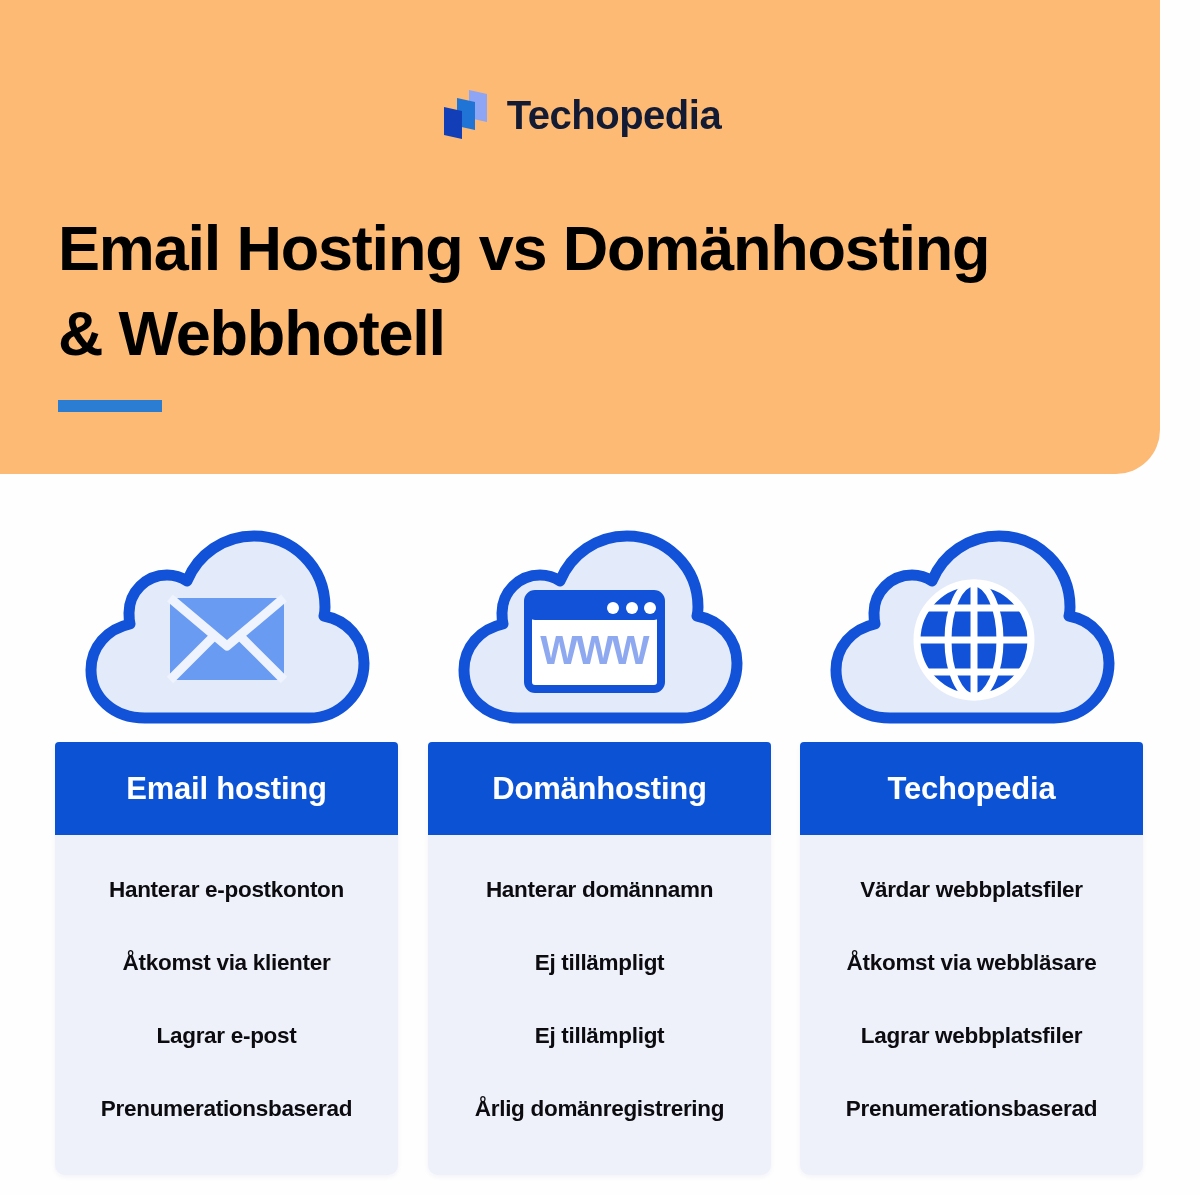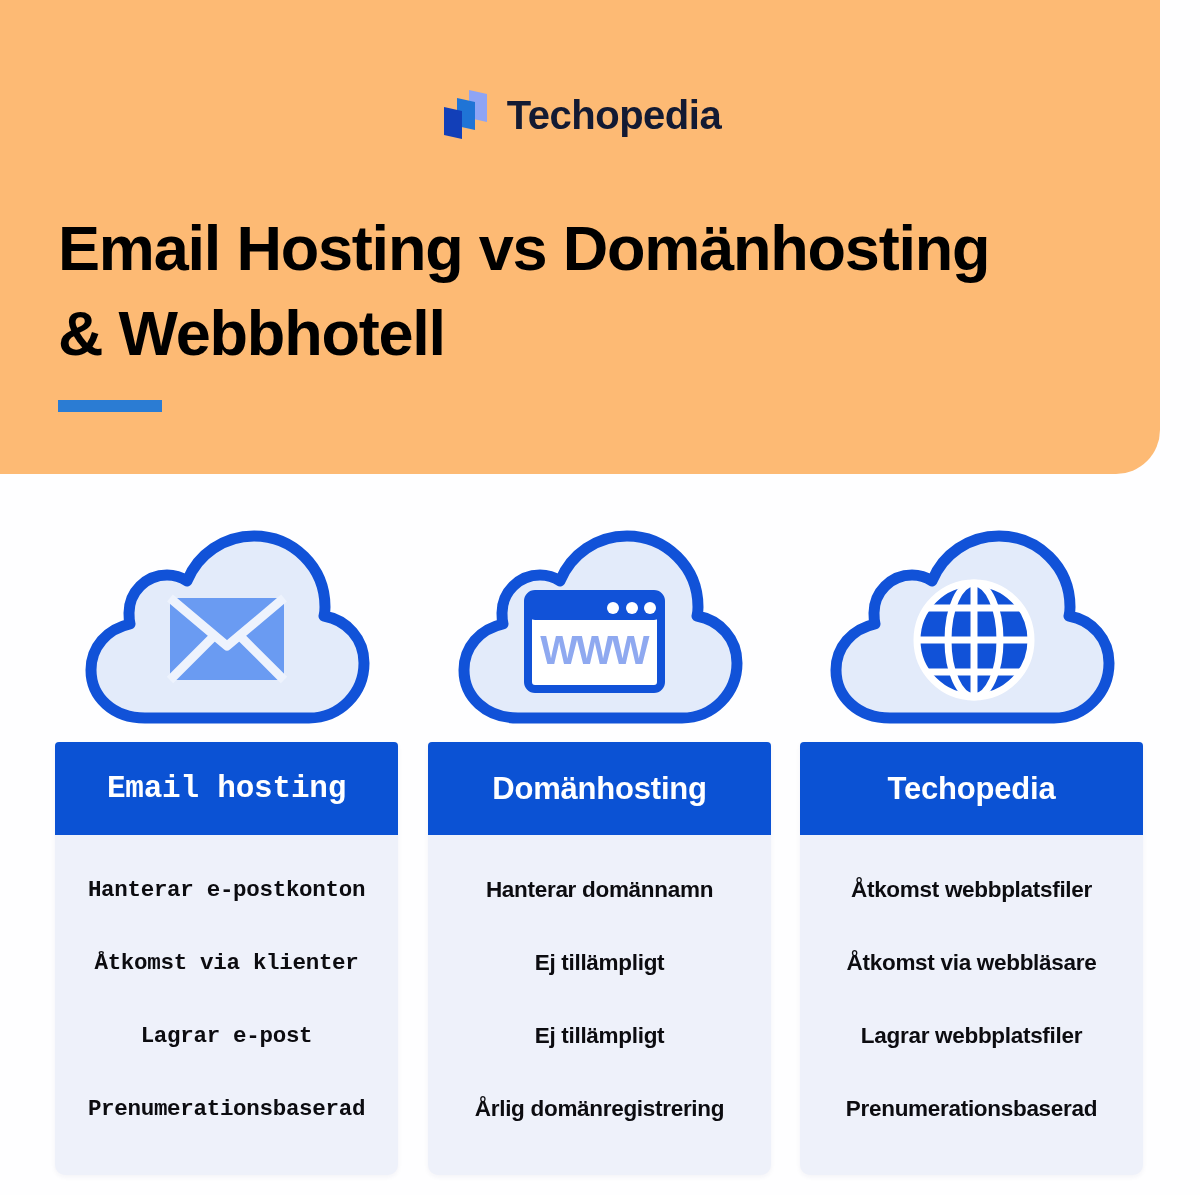--- a/index.html
+++ b/index.html
@@ -48,21 +48,21 @@
 
   
   .cards{ position:absolute; left:0; top:742px; width:1200px; height:400px; }
   .card{
     position:absolute; top:0; width:343px;
     background:#eef1fa;
     border-radius:4px 4px 10px 10px;
     overflow:hidden;
     box-shadow:0 2px 5px rgba(30,40,90,0.05);
   }
-  .card.c1{ left:55px;font-family:Liberation Mono, monospace; }
+  .card.c1{ left:55px; }
   .card.c2{ left:428px; }
   .card.c3{ left:800px; }
 
   .card-head{
     height:93px; background:#0b52d4;
     display:flex; align-items:center; justify-content:center;
   }
   .card-head-text{
     color:#ffffff; font-size:31px; font-weight:bold; letter-spacing:-0.2px;
     white-space:nowrap;
@@ -205,21 +205,21 @@
         <div class="feature">Ej tillämpligt</div>
         <div class="feature">Årlig domänregistrering</div>
       </div>
     </div>
 
     <div class="card c3">
       <div class="card-head">
         <span class="card-head-text">Techopedia</span>
       </div>
       <div class="card-body">
-        <div class="feature">Åtkomst webbplatsfiler</div>
+        <div class="feature">Värdar webbplatsfiler</div>
         <div class="feature">Åtkomst via webbläsare</div>
         <div class="feature">Lagrar webbplatsfiler</div>
         <div class="feature">Prenumerationsbaserad</div>
       </div>
     </div>
 
   </div>
 
 </div>
 

